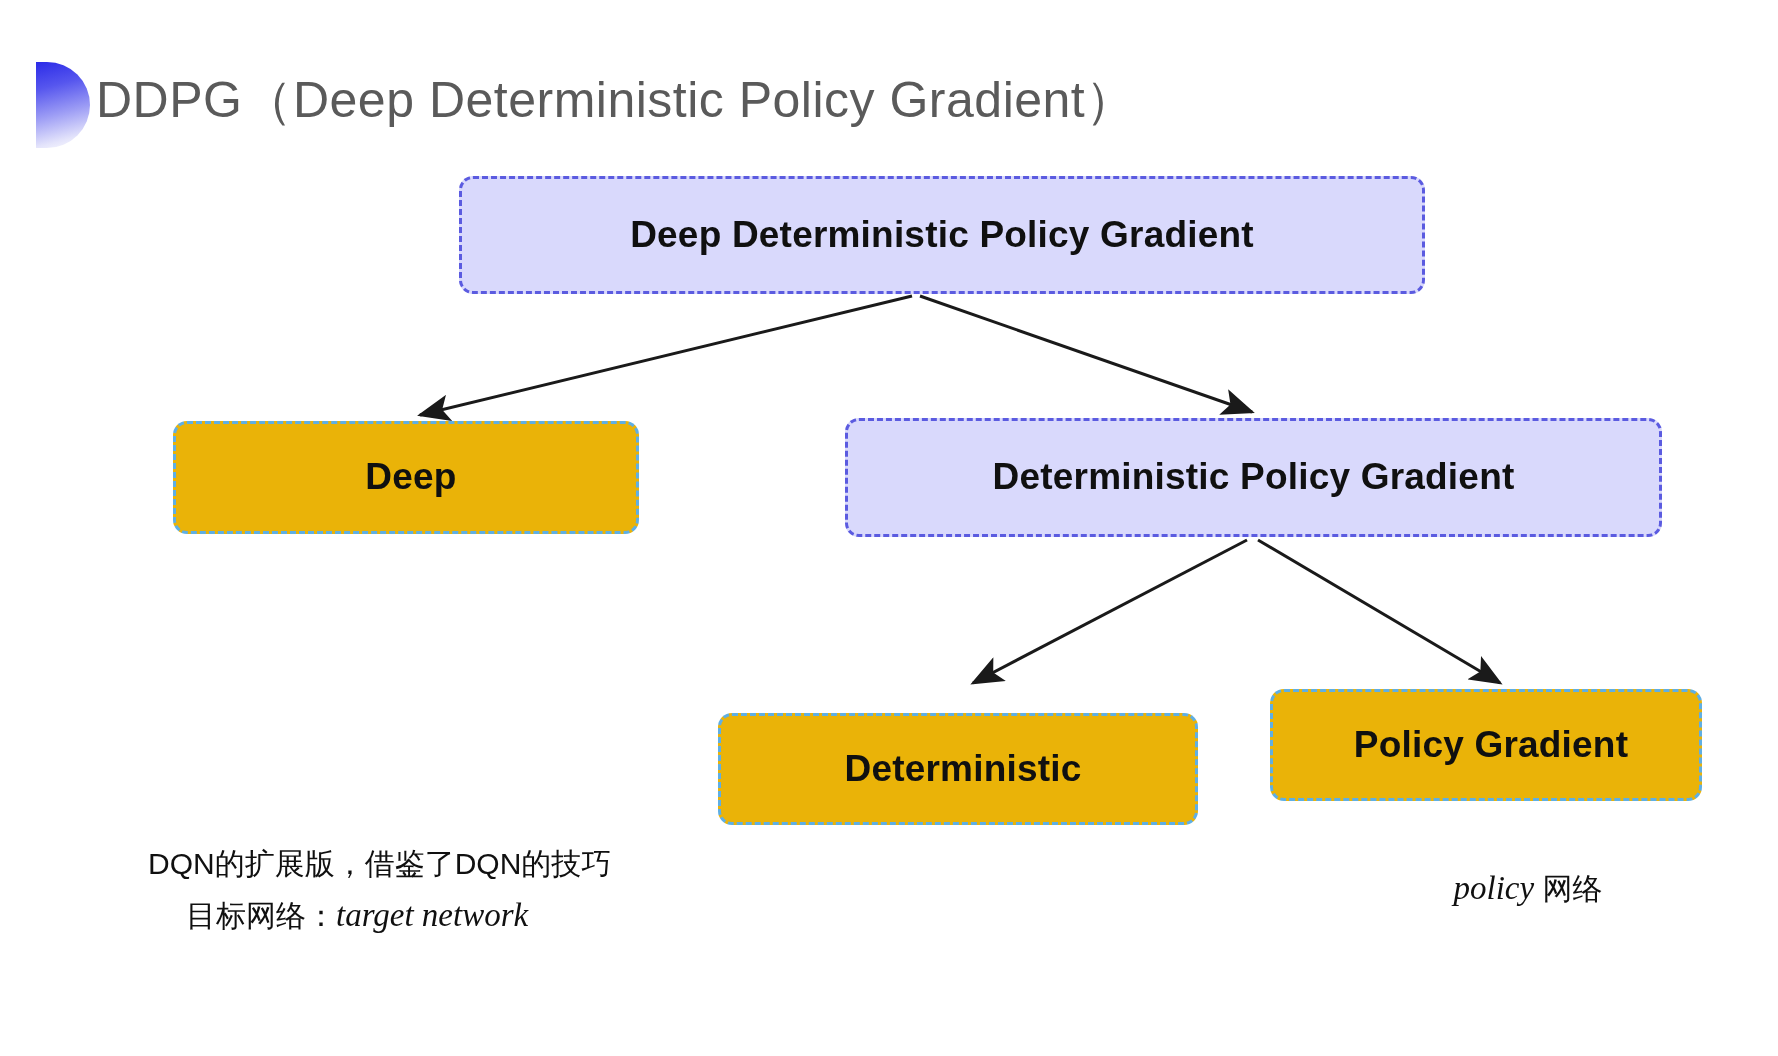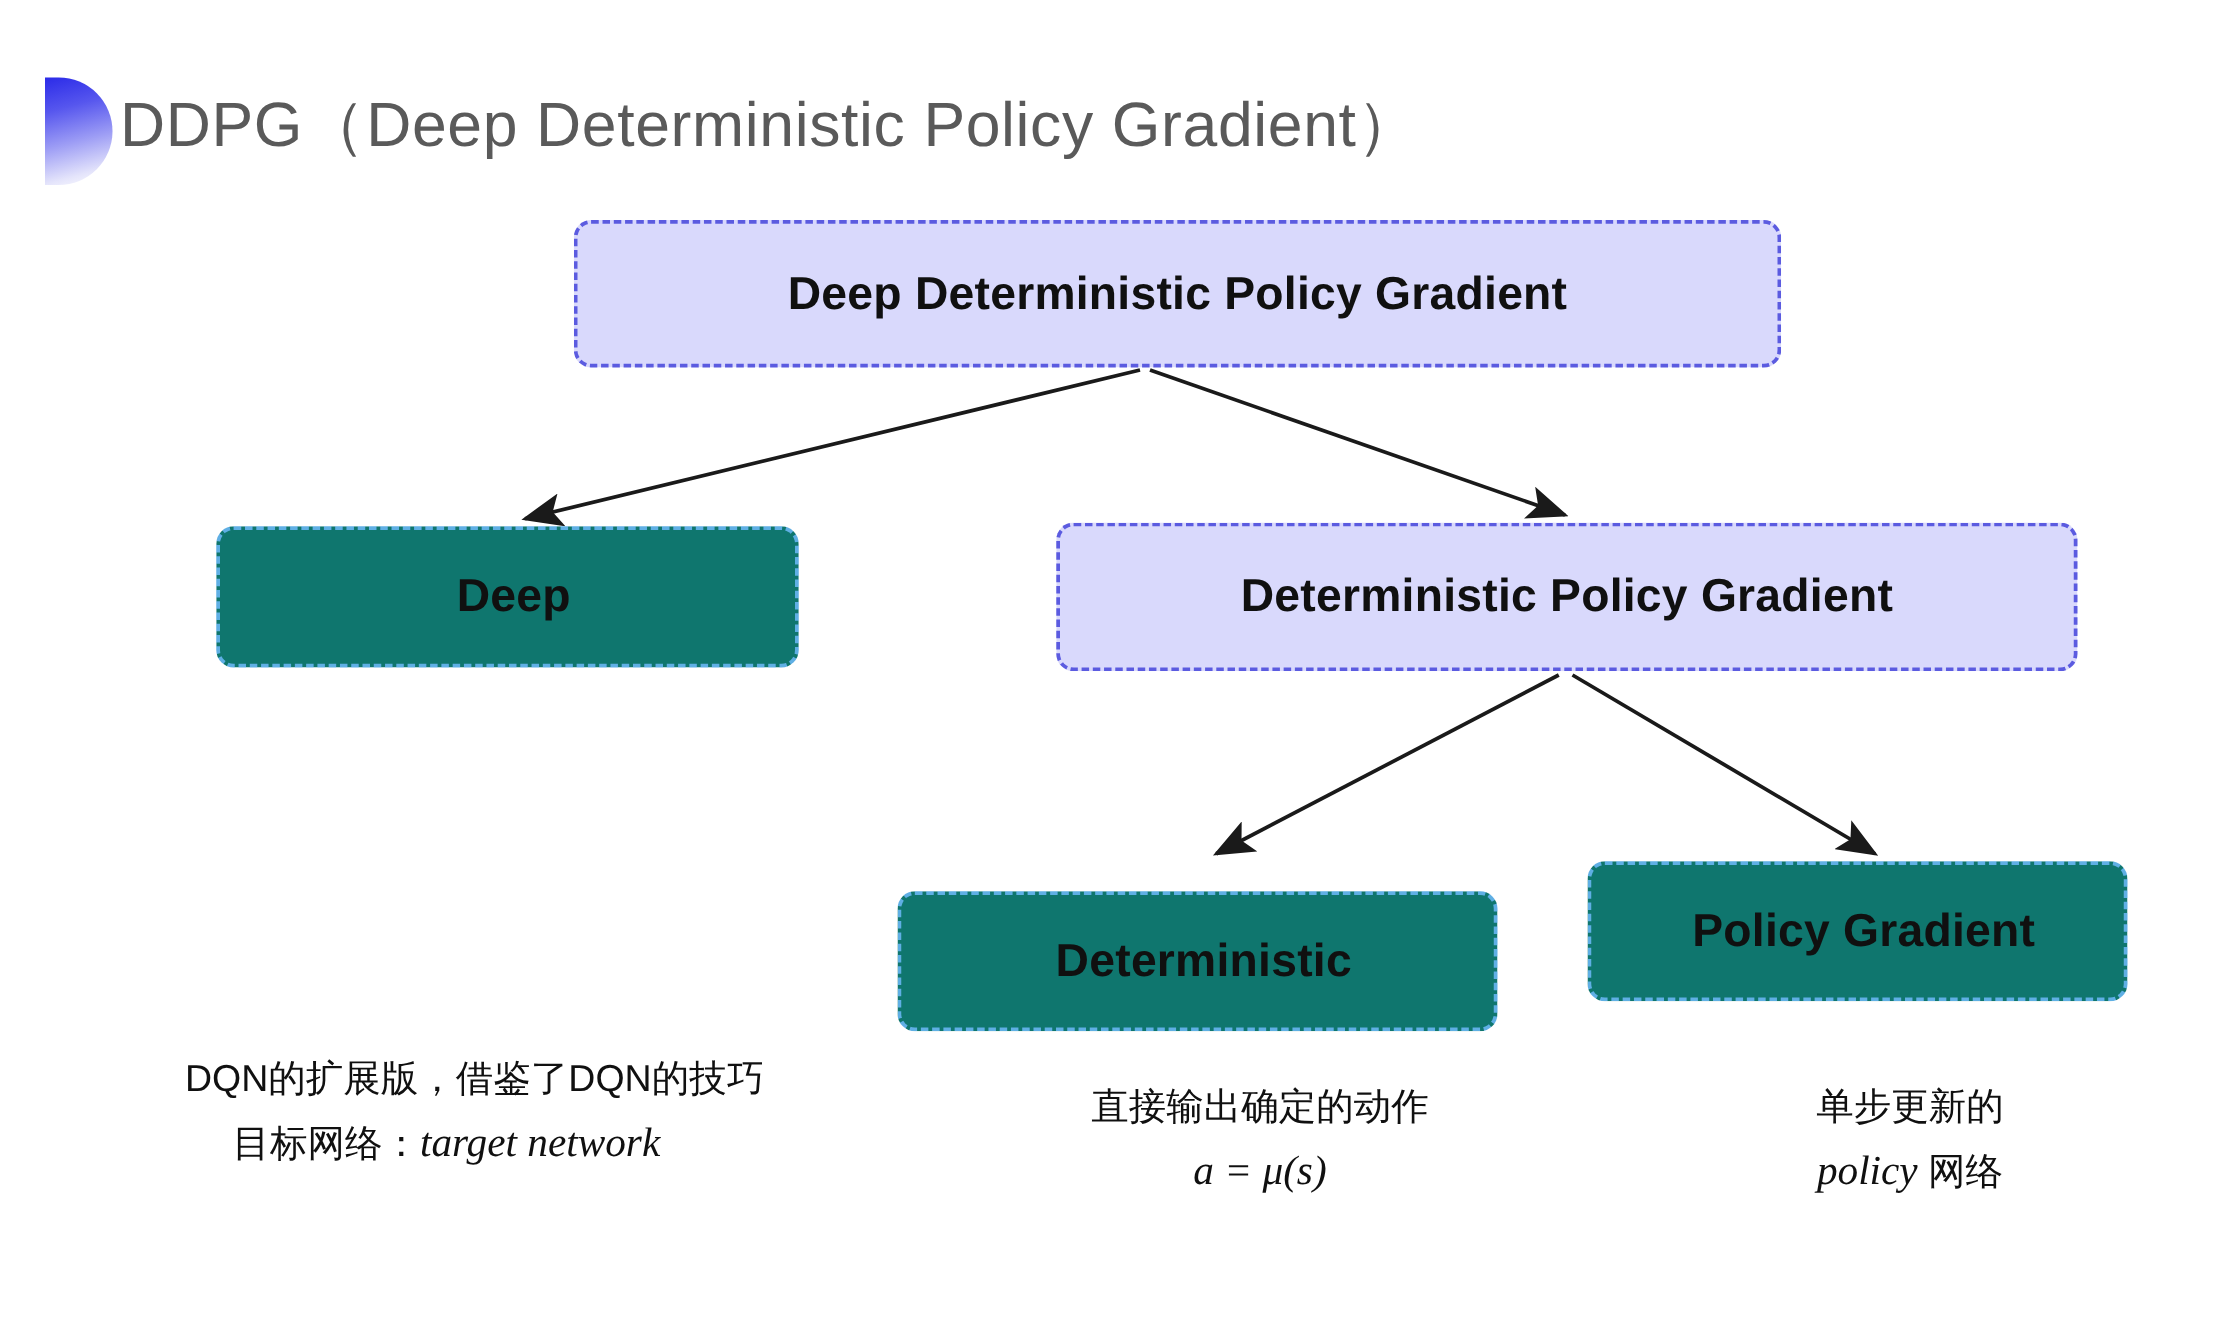--- a/index.html
+++ b/index.html
@@ -58,21 +58,21 @@
     font-weight: 600;
     color: #101010;
     line-height: 1.15;
     letter-spacing: 0.2px;
   }
   .node.purple {
     background: #D9D9FC;
     border: 3px dashed #5B5BE0;
   }
   .node.cyan {
-    background: #0f766e;
+    background: #eab308;
     border: 3px dashed #5FAFE4;
     padding-left: 10px;
   }
 
   
   #node-root   { left: 431px; top: 176px;  width: 966px; height: 118px; margin-left: 28px; }
   #node-deep   { left: 173px; top: 421px;  width: 466px; height: 113px; }
   #node-dpg    { left: 845px; top: 418px;  width: 817px; height: 119px; }
   #node-det    { left: 718px; top: 713px;  width: 480px; height: 112px; }
   #node-pg     { left: 1270px; top: 689px; width: 432px; height: 112px; }
@@ -164,25 +164,20 @@
 
   <div id="node-pg" class="node cyan">Policy Gradient</div>
 
   <div id="caption-deep" class="caption">
     <div class="line-1">DQN的扩展版，借鉴了DQN的技巧</div>
     <div class="line-2">
       <span>目标网络：</span><span class="it">target network</span>
     </div>
   </div>
 
-  <div id="caption-det" class="caption">
-    <div>直接输出确定的动作</div>
-    <div class="math">a = μ(s)</div>
-  </div>
 
   <div id="caption-pg" class="caption">
-    <div>单步更新的</div>
     <div>
       <span class="it">policy</span><span> 网络</span>
     </div>
   </div>
 
 </div>
 
 </body></html>

